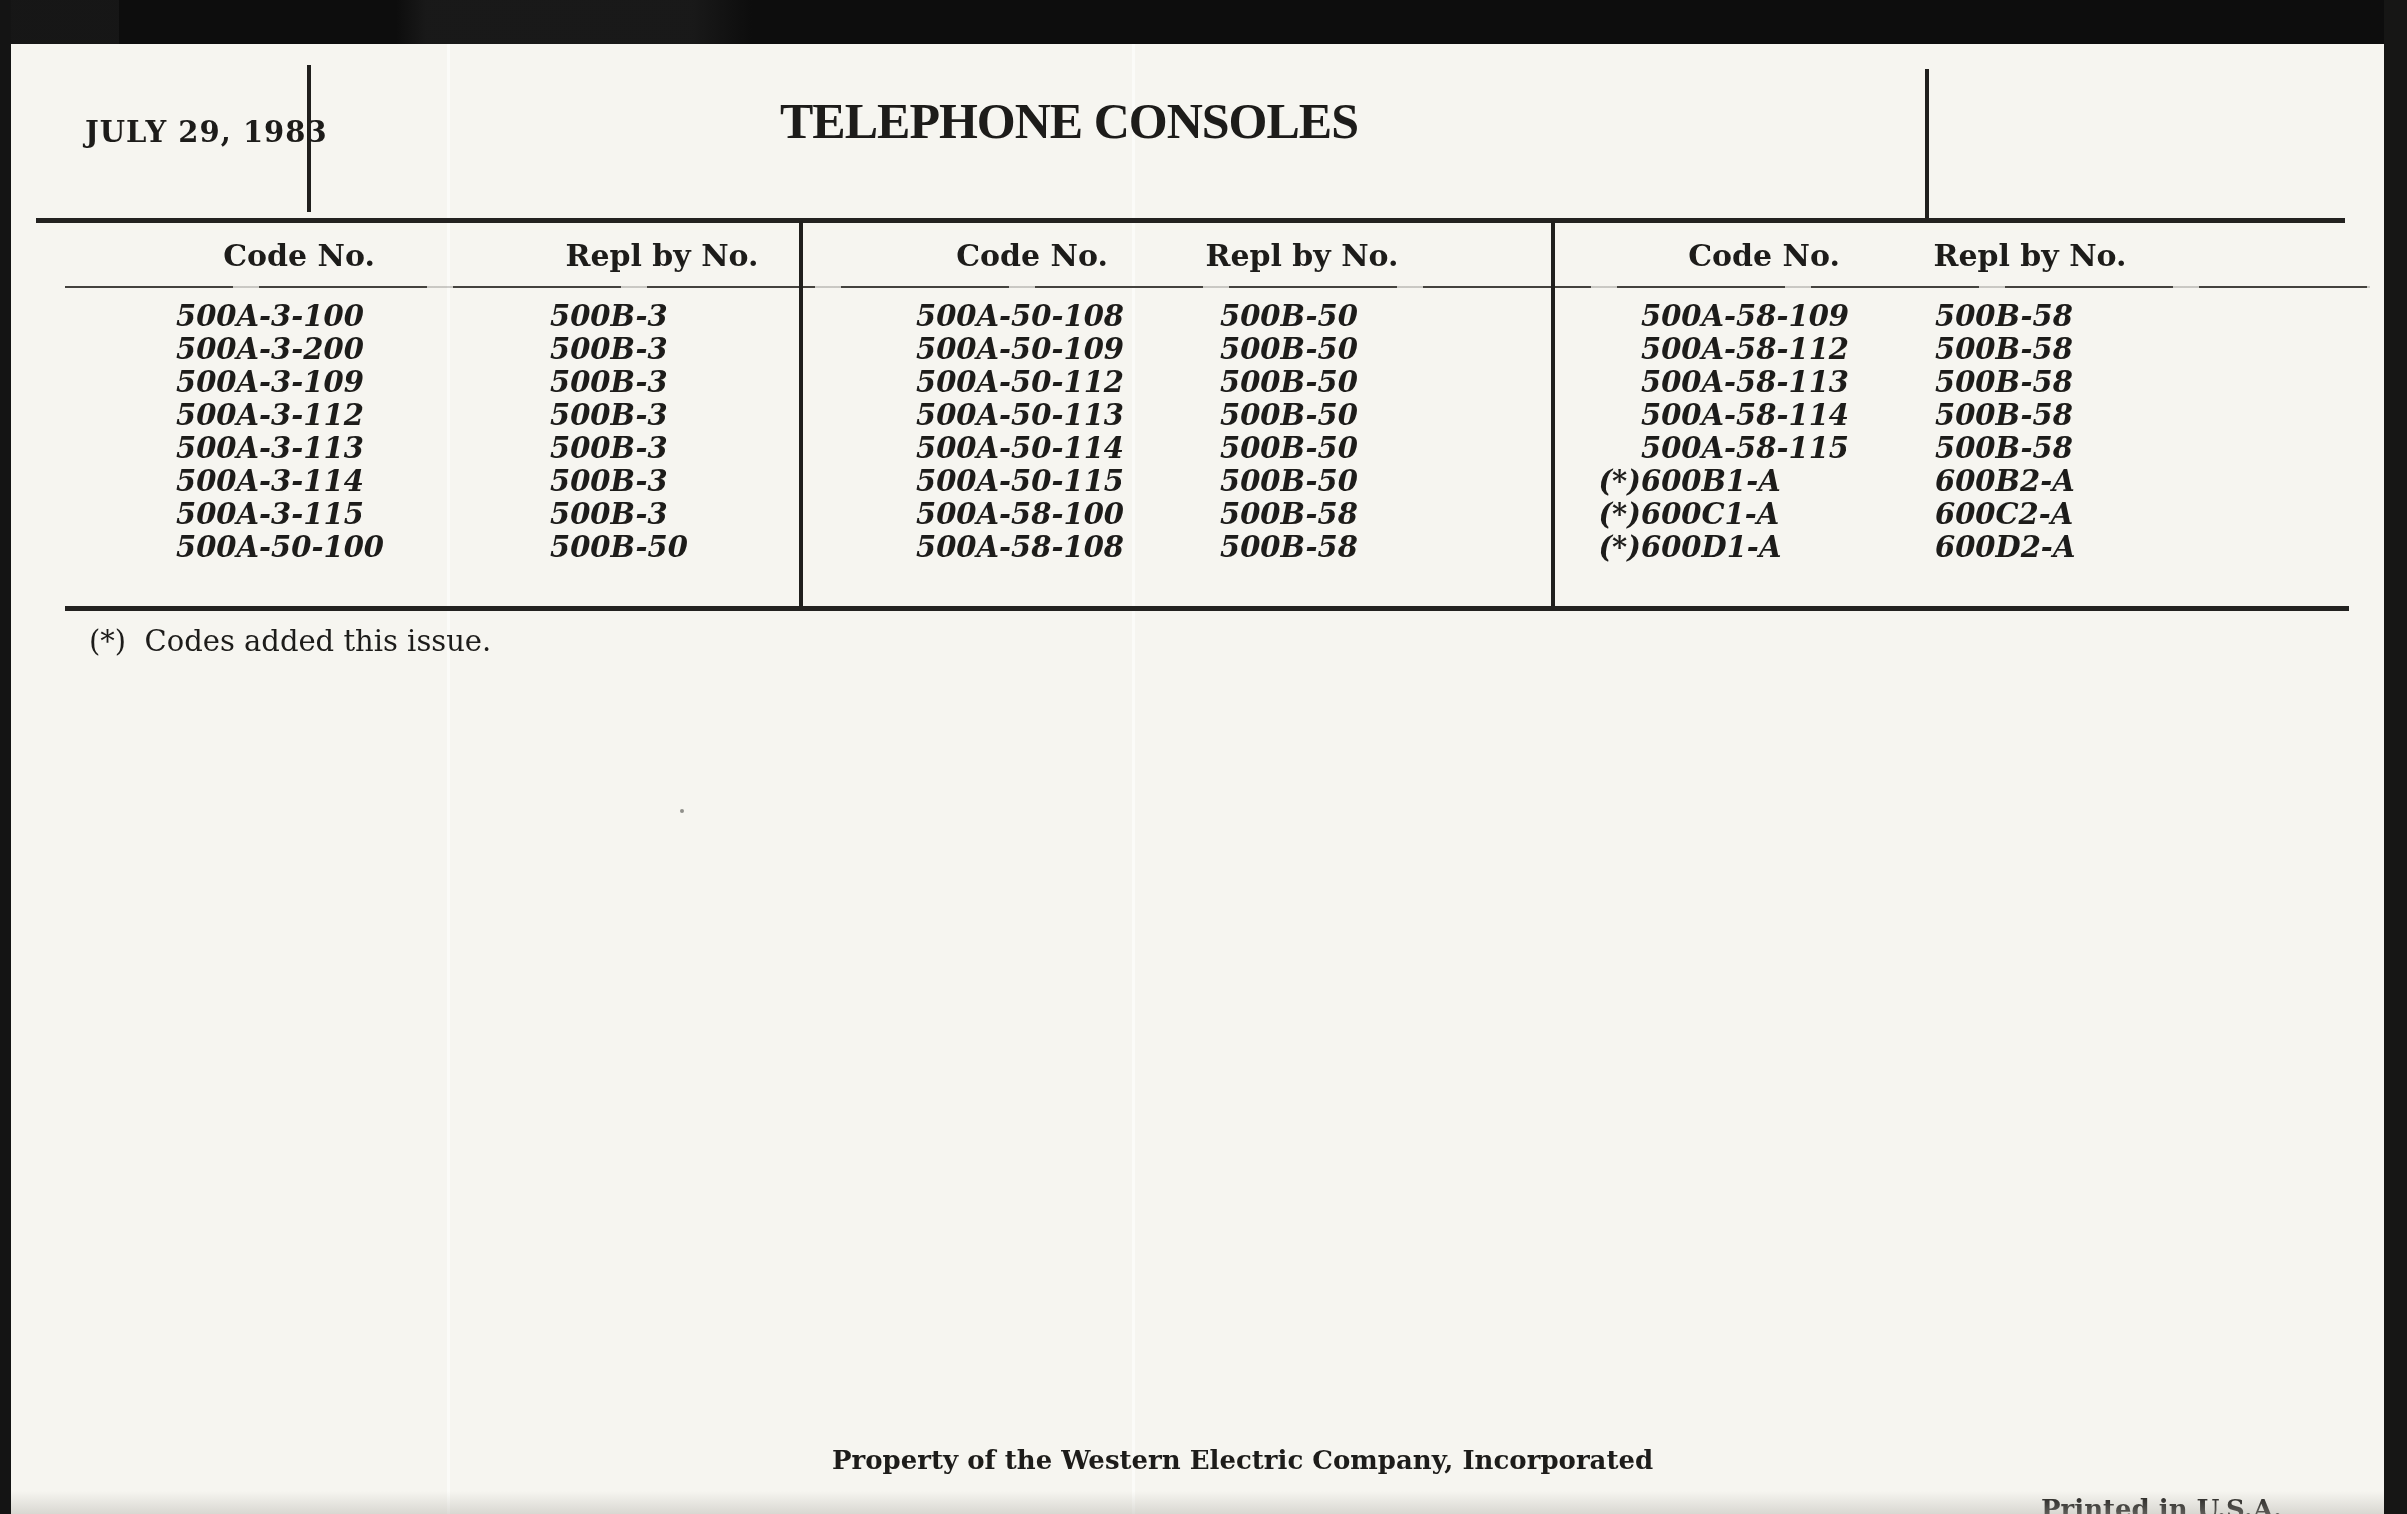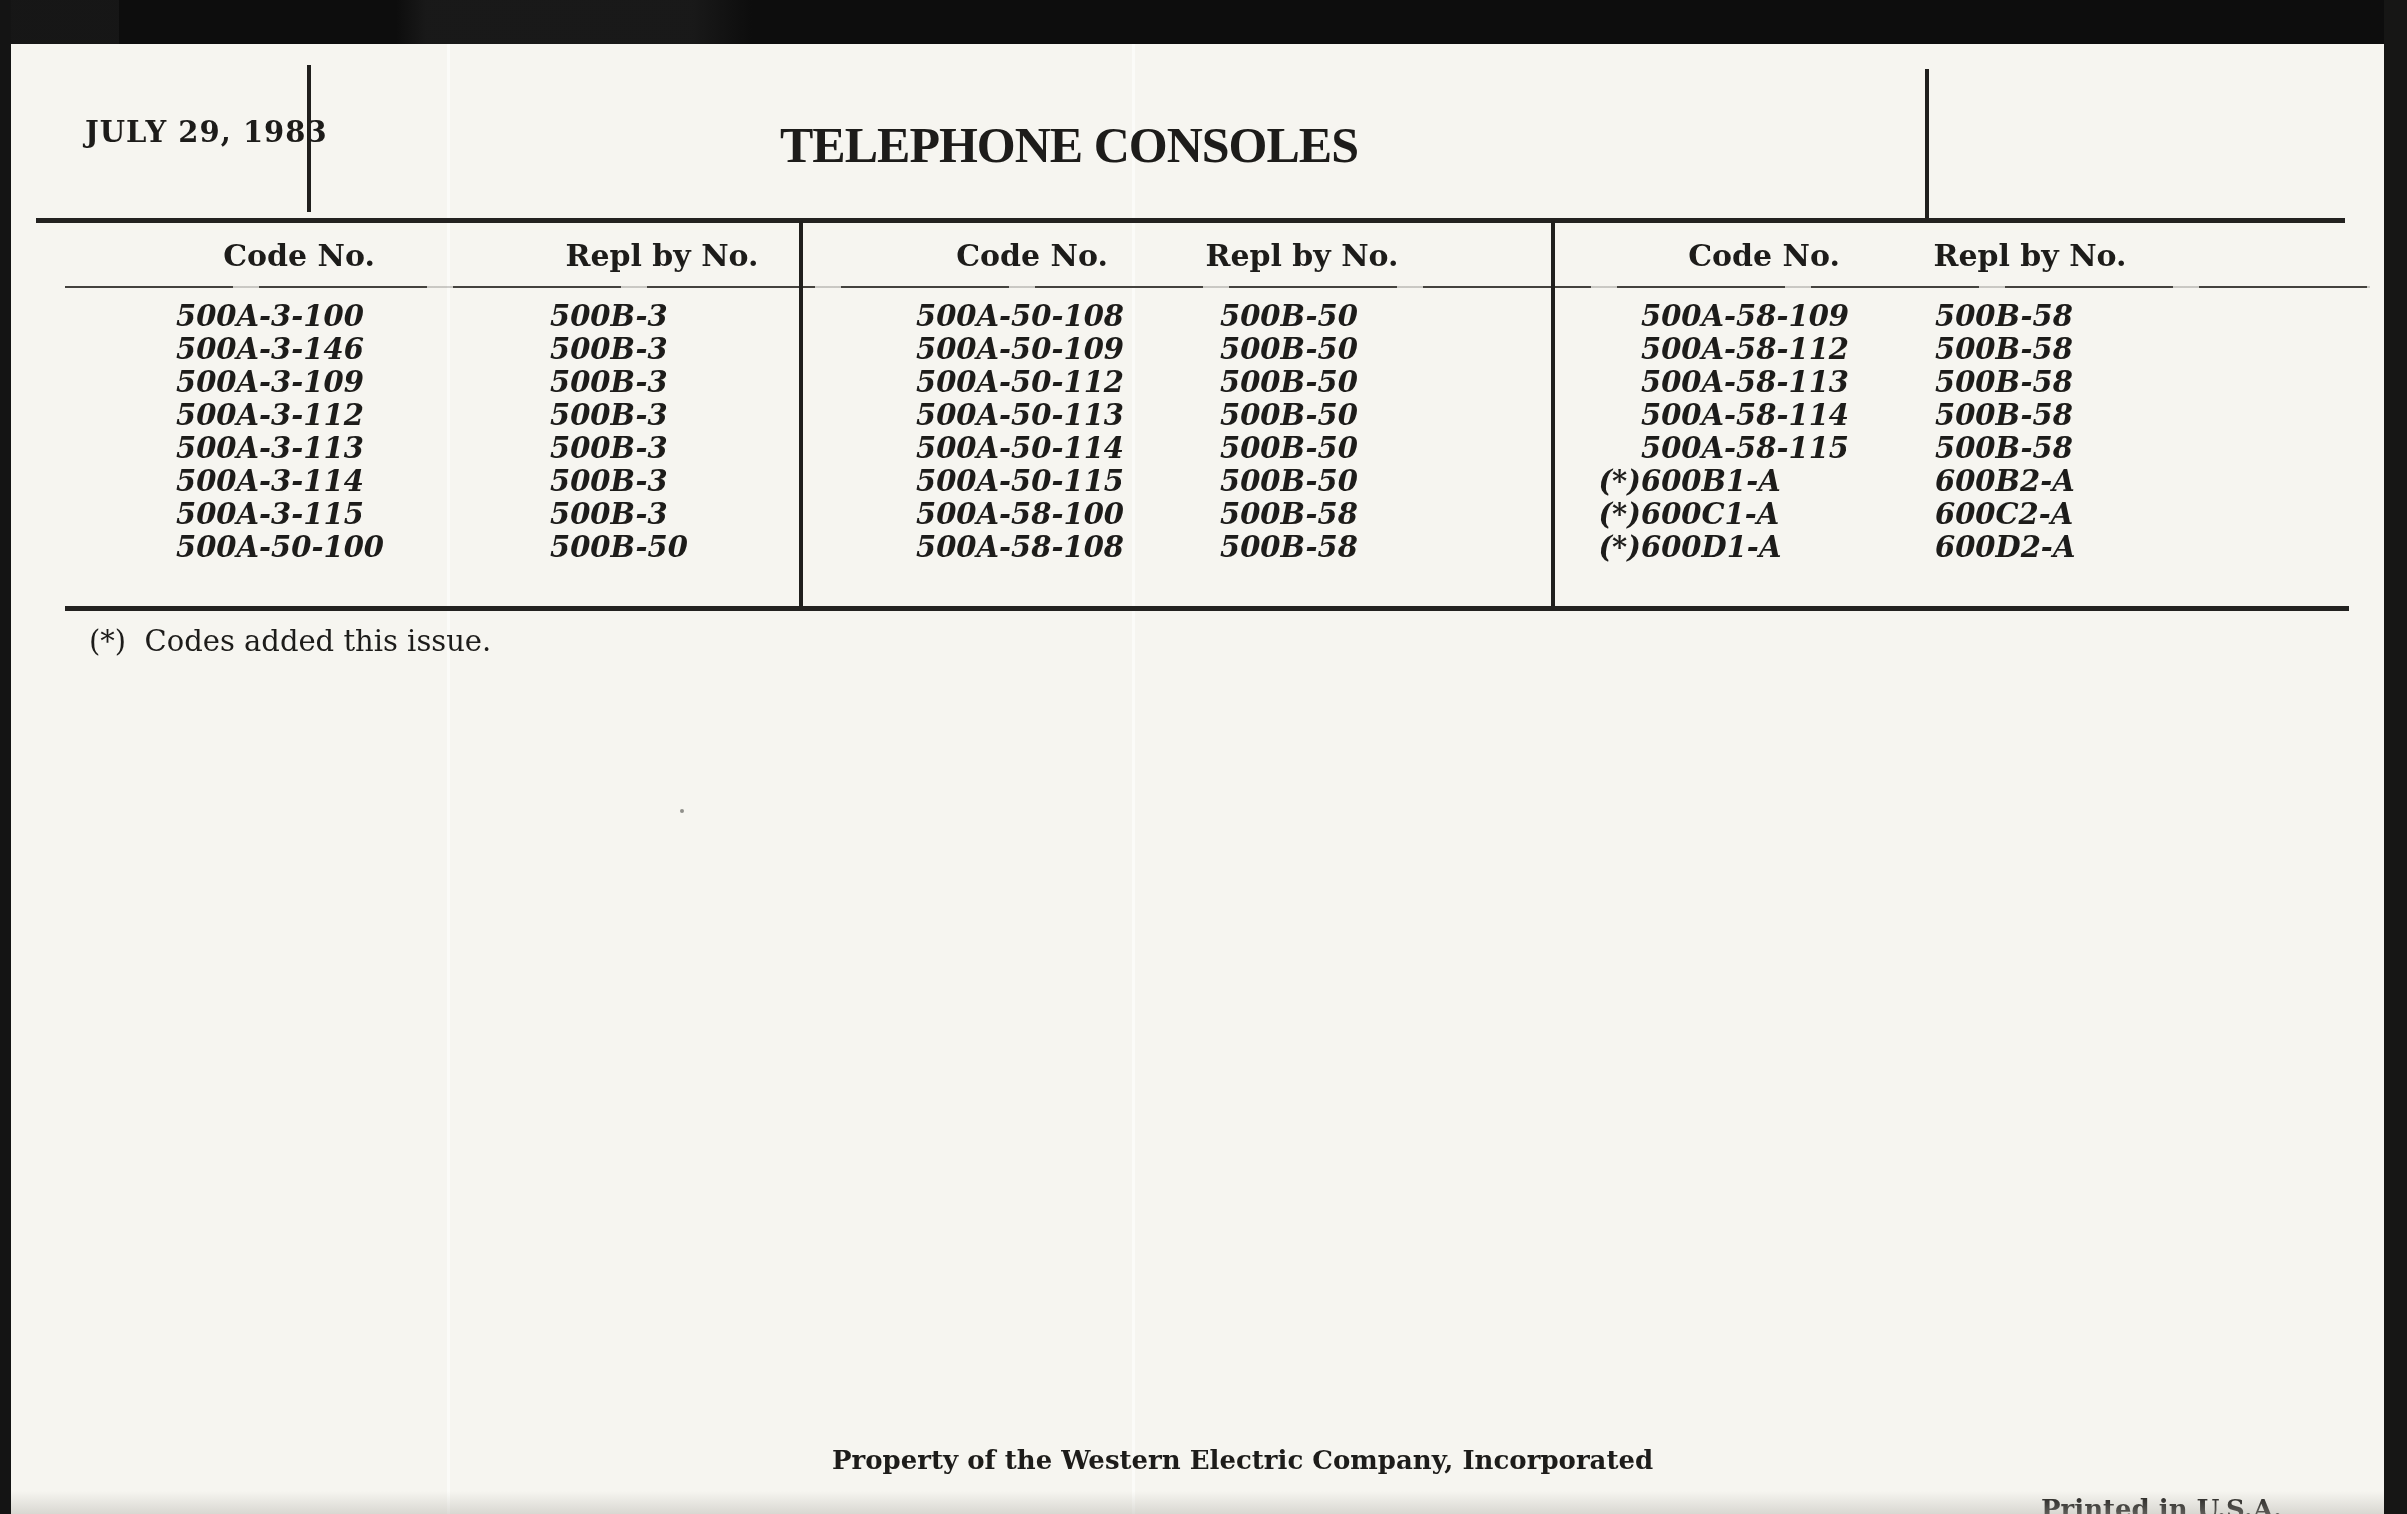--- a/index.html
+++ b/index.html
@@ -31,21 +31,21 @@
   .speck{position:absolute;left:680px;top:809px;width:4px;height:4px;border-radius:50%;background:rgba(60,58,54,.55);}
 
   
   .date{
     position:absolute;left:85px;top:115px;
     font-size:29px;font-weight:bold;letter-spacing:1px;white-space:nowrap;
   }
   .title-block{position:absolute;left:693px;top:95px;width:752px;text-align:center;}
   .title{
     font-family:"Liberation Serif", serif;
-    font-size:50px;font-weight:bold;letter-spacing:-1px;line-height:1.05;white-space:nowrap;margin-top:24px;
+    font-size:50px;font-weight:bold;letter-spacing:-1px;line-height:1.05;white-space:nowrap;
   }
   .subtitle{
     font-family:"Liberation Serif", serif;
     font-size:30px;font-weight:bold;letter-spacing:-0.5px;margin-top:6px;white-space:nowrap;
   }
   .status{
     position:absolute;left:1988px;top:101px;
     font-size:33px;font-weight:bold;letter-spacing:1px;line-height:41px;white-space:nowrap;
   }
 
@@ -119,21 +119,21 @@
 
   <div class="colhead c1">Code No.</div>
   <div class="colhead r1">Repl by No.</div>
   <div class="colhead c2">Code No.</div>
   <div class="colhead r2">Repl by No.</div>
   <div class="colhead c3">Code No.</div>
   <div class="colhead r3">Repl by No.</div>
 
   <div class="col code-1">
       <div class="cell">500A-3-100</div>
-      <div class="cell">500A-3-146</div>
+      <div class="cell">500A-3-200</div>
       <div class="cell">500A-3-109</div>
       <div class="cell">500A-3-112</div>
       <div class="cell">500A-3-113</div>
       <div class="cell">500A-3-114</div>
       <div class="cell">500A-3-115</div>
       <div class="cell">500A-50-100</div>
     </div>
   <div class="col repl-1">
       <div class="cell">500B-3</div>
       <div class="cell">500B-3</div>

